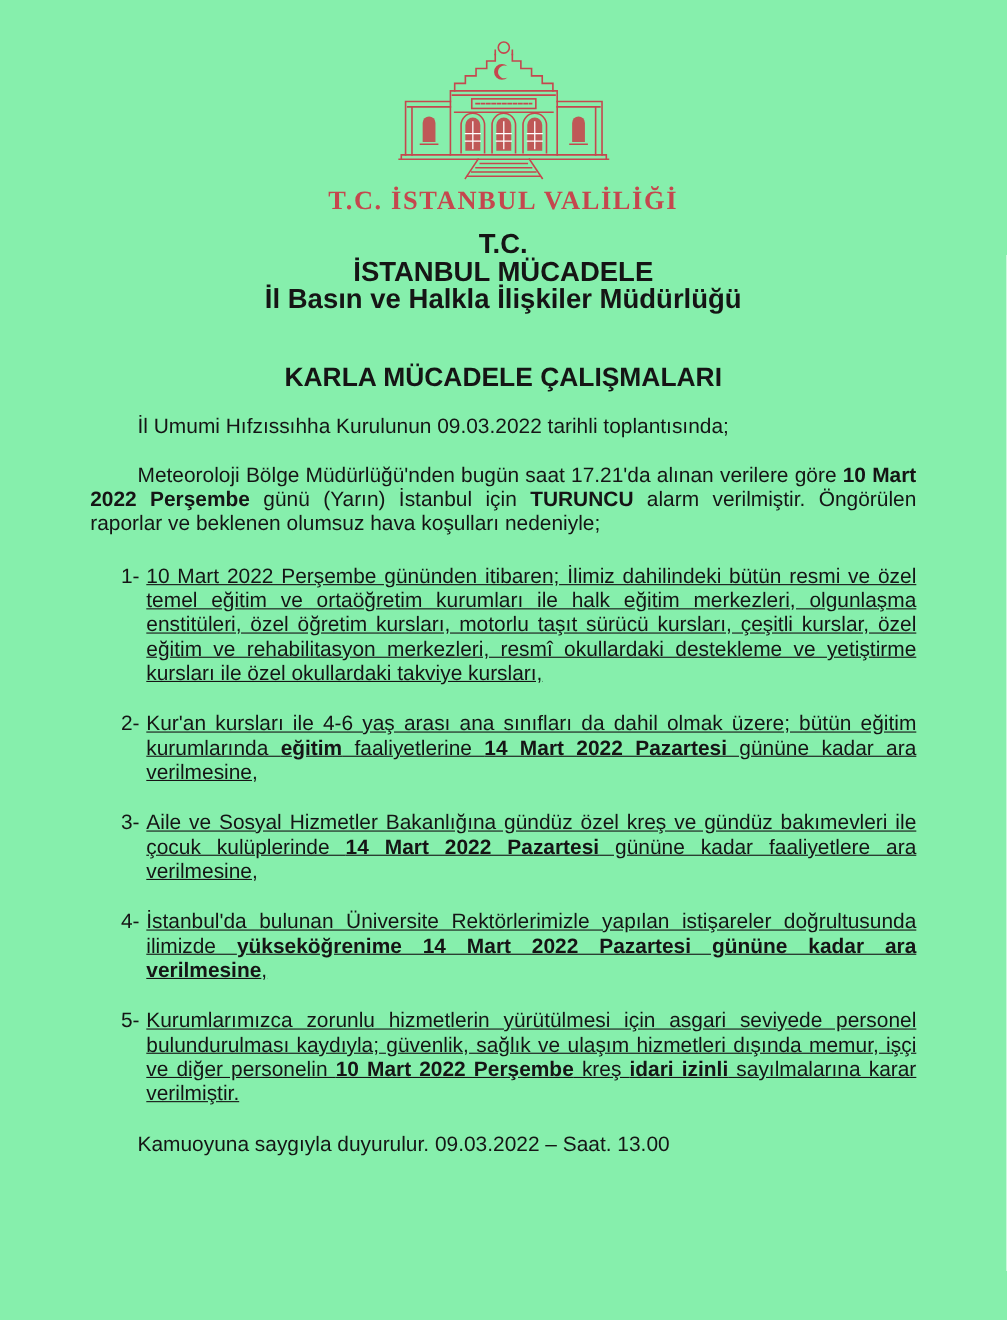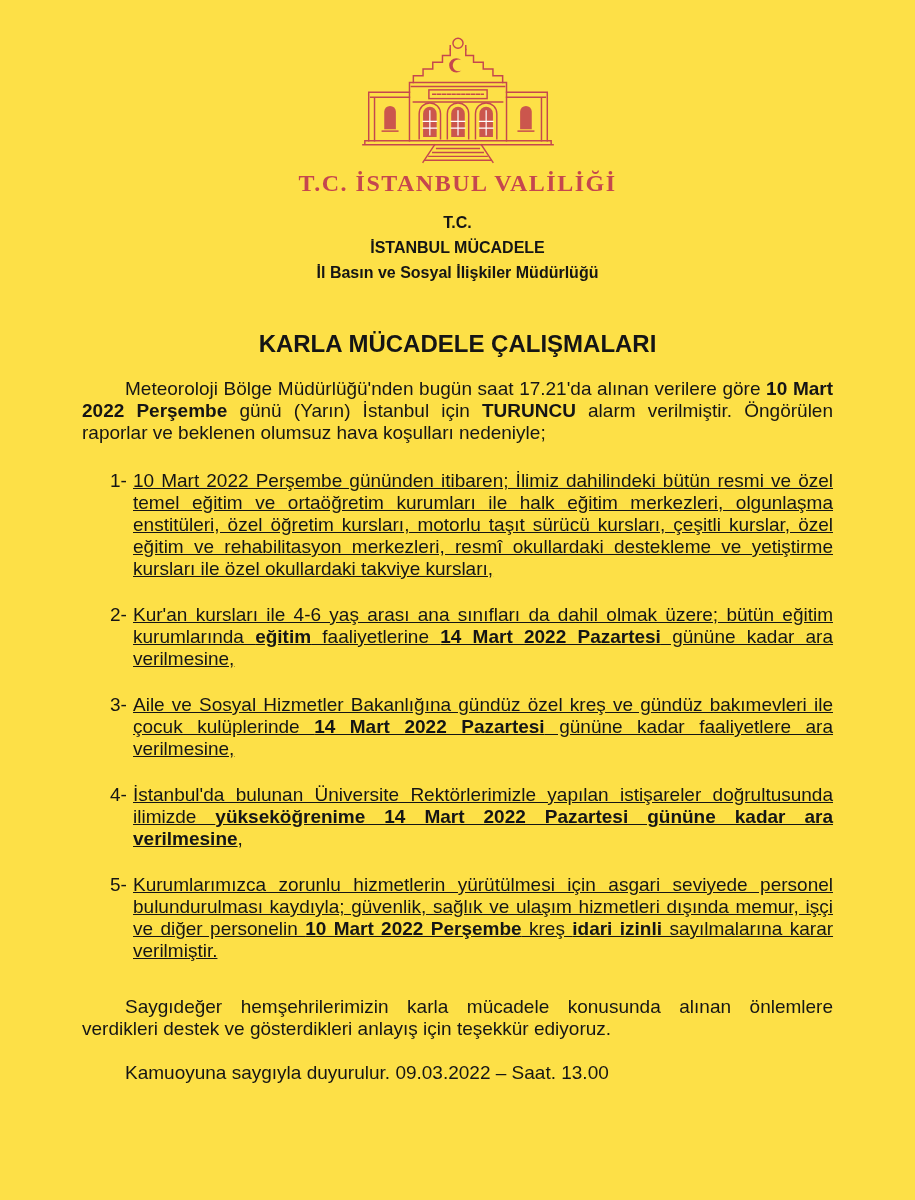--- a/index.html
+++ b/index.html
@@ -1,31 +1,31 @@
 <!DOCTYPE html>
 <html><head>
 <meta charset="utf-8">
 <style>
   :root { --red: #c5474e; --ink: #151515; }
   * { box-sizing: border-box; }
   html, body { margin: 0; padding: 0; background: #ffffff; }
   .page {
-    width: 915px; height: 1200px; overflow: hidden; background: #fde047;
+    width: 915px; height: 1200px; overflow: hidden; background: #86efac;
     font-family: "Liberation Sans", "DejaVu Sans", sans-serif;
     color: var(--ink);
     padding: 36px 82px 0 82px;
   }
   .logo { text-align: center; }
   .logo svg { display: block; margin: 0 auto; }
   .logo-caption {
     font-family: "Liberation Serif", "DejaVu Serif", serif;
     font-weight: bold; font-size: 24px; letter-spacing: 1.5px;
     color: var(--red); margin-top: 2px; white-space: nowrap;
   }
-  .header { text-align: center; font-weight: bold; font-size: 16px; line-height: 25px; margin-top: 13px; }
+  .header { text-align: center; font-weight: bold; font-size: 25px; line-height: 25px; margin-top: 13px; }
   .doc-title { text-align: center; font-weight: bold; font-size: 24px; line-height: 25px; margin-top: 46px; }
   .para {
     font-size: 19px; line-height: 22px; text-align: justify;
     margin: 22px 0 0 0; text-indent: 43px;
   }
   .list { margin-top: 26px; }
   .list-item { display: flex; font-size: 19px; line-height: 22px; margin-bottom: 24px; padding-left: 28px; }
   .num { flex: 0 0 23px; }
   .item-text { flex: 1; text-align: justify; text-decoration: underline; }
   .b { font-weight: bold; }
@@ -78,27 +78,28 @@
         <path d="M98,116 H142 M94,120 H146 M90,124 H150 M86,128 H154"></path>
         <path d="M96,112 L84,130 M144,112 L156,130"></path>
       </g>
     </svg>
     <div class="logo-caption">T.C. İSTANBUL VALİLİĞİ</div>
   </div>
 
   <div class="header">
     <div>T.C.</div>
     <div>İSTANBUL MÜCADELE</div>
-    <div>İl Basın ve Sosyal İlişkiler Müdürlüğü</div>
+    <div>İl Basın ve Halkla İlişkiler Müdürlüğü</div>
   </div>
 
   <div class="doc-title">
     <div>KARLA MÜCADELE ÇALIŞMALARI</div>
   </div>
 
+  <p class="para"><span>İl Umumi Hıfzıssıhha Kurulunun 09.03.2022 tarihli toplantısında;</span></p>
   <p class="para"><span>Meteoroloji Bölge Müdürlüğü'nden bugün saat 17.21'da alınan verilere göre </span><span class="b">10 Mart 2022 Perşembe</span><span> günü (Yarın) İstanbul için </span><span class="b">TURUNCU</span><span> alarm verilmiştir. Öngörülen raporlar ve beklenen olumsuz hava koşulları nedeniyle;</span></p>
 
   <div class="list">
     <div class="list-item">
       <span class="num">1-</span>
       <span class="item-text"><span>10 Mart 2022 Perşembe gününden itibaren; İlimiz dahilindeki bütün resmi ve özel temel eğitim ve ortaöğretim kurumları ile halk eğitim merkezleri, olgunlaşma enstitüleri, özel öğretim kursları, motorlu taşıt sürücü kursları, çeşitli kurslar, özel eğitim ve rehabilitasyon merkezleri, resmî okullardaki destekleme ve yetiştirme kursları ile özel okullardaki takviye kursları,</span></span>
     </div>
     <div class="list-item">
       <span class="num">2-</span>
       <span class="item-text"><span>Kur'an kursları ile 4-6 yaş arası ana sınıfları da dahil olmak üzere; bütün eğitim kurumlarında </span><span class="b">eğitim</span><span> faaliyetlerine </span><span class="b">14 Mart 2022 Pazartesi</span><span> gününe kadar ara verilmesine,</span></span>
@@ -110,16 +111,15 @@
     <div class="list-item">
       <span class="num">4-</span>
       <span class="item-text"><span>İstanbul'da bulunan Üniversite Rektörlerimizle yapılan istişareler doğrultusunda ilimizde </span><span class="b">yükseköğrenime 14 Mart 2022 Pazartesi gününe kadar ara verilmesine</span><span>,</span></span>
     </div>
     <div class="list-item">
       <span class="num">5-</span>
       <span class="item-text"><span>Kurumlarımızca zorunlu hizmetlerin yürütülmesi için asgari seviyede personel bulundurulması kaydıyla; güvenlik, sağlık ve ulaşım hizmetleri dışında memur, işçi ve diğer personelin </span><span class="b">10 Mart 2022 Perşembe</span><span> kreş </span><span class="b">idari izinli</span><span> sayılmalarına karar verilmiştir.</span></span>
     </div>
   </div>
 
-  <p class="para closing-first"><span>Saygıdeğer hemşehrilerimizin karla mücadele konusunda alınan önlemlere verdikleri destek ve gösterdikleri anlayış için teşekkür ediyoruz.</span></p>
   <p class="para closing-last"><span>Kamuoyuna saygıyla duyurulur. 09.03.2022 – Saat. 13.00</span></p>
 
 </div>
 
 </body></html>

